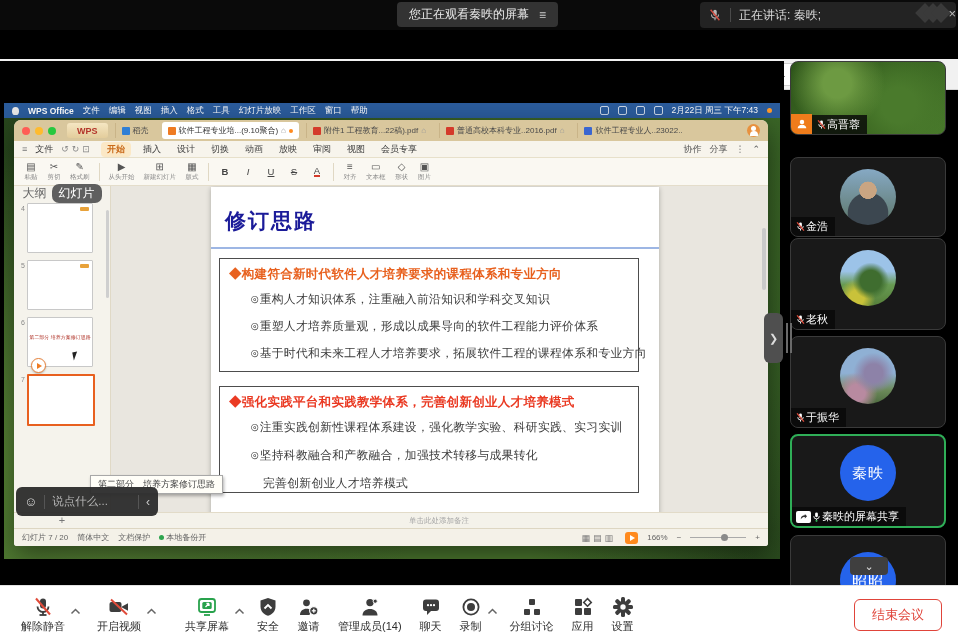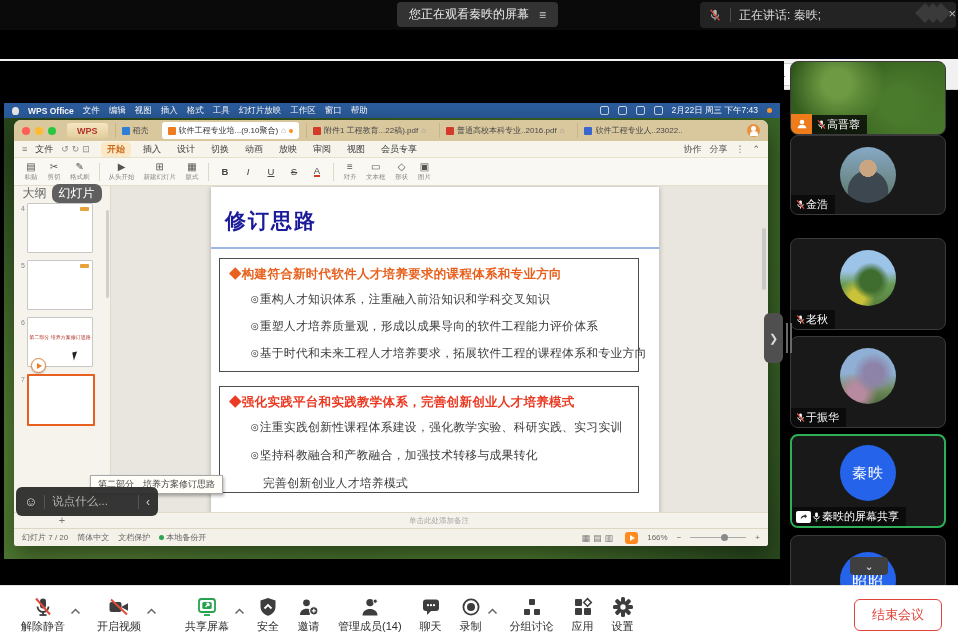--- a/index.html
+++ b/index.html
@@ -522,21 +522,21 @@
         <svg width="11" height="11" viewBox="0 0 16 16">
           <rect x="6" y="2" width="4" height="7" rx="2" fill="#fff"></rect>
           <path d="M4 7.5a4 4 0 0 0 8 0" stroke="#fff" stroke-width="1.3" fill="none"></path>
           <line x1="8" y1="11.5" x2="8" y2="14" stroke="#fff" stroke-width="1.3"></line>
           <line x1="3" y1="2" x2="13" y2="14" stroke="#e04b3a" stroke-width="1.8"></line>
         </svg>
         <span>高晋蓉</span>
       </span>
     </div>
 
-    <div class="tile" style="top:74px;height:80px;">
+    <div class="tile" style="top:96px;height:80px;">
       <span class="av av-jin" style="top:11px;"></span>
       <span class="namebar">
         <svg width="11" height="11" viewBox="0 0 16 16">
           <rect x="6" y="2" width="4" height="7" rx="2" fill="#fff"></rect>
             <path d="M4 7.5a4 4 0 0 0 8 0" stroke="#fff" stroke-width="1.3" fill="none"></path>
           <line x1="8" y1="11.5" x2="8" y2="14" stroke="#fff" stroke-width="1.3"></line>
             <line x1="3" y1="2" x2="13" y2="14" stroke="#e04b3a" stroke-width="1.8"></line>
         </svg>
         <span>金浩</span>
       </span>

